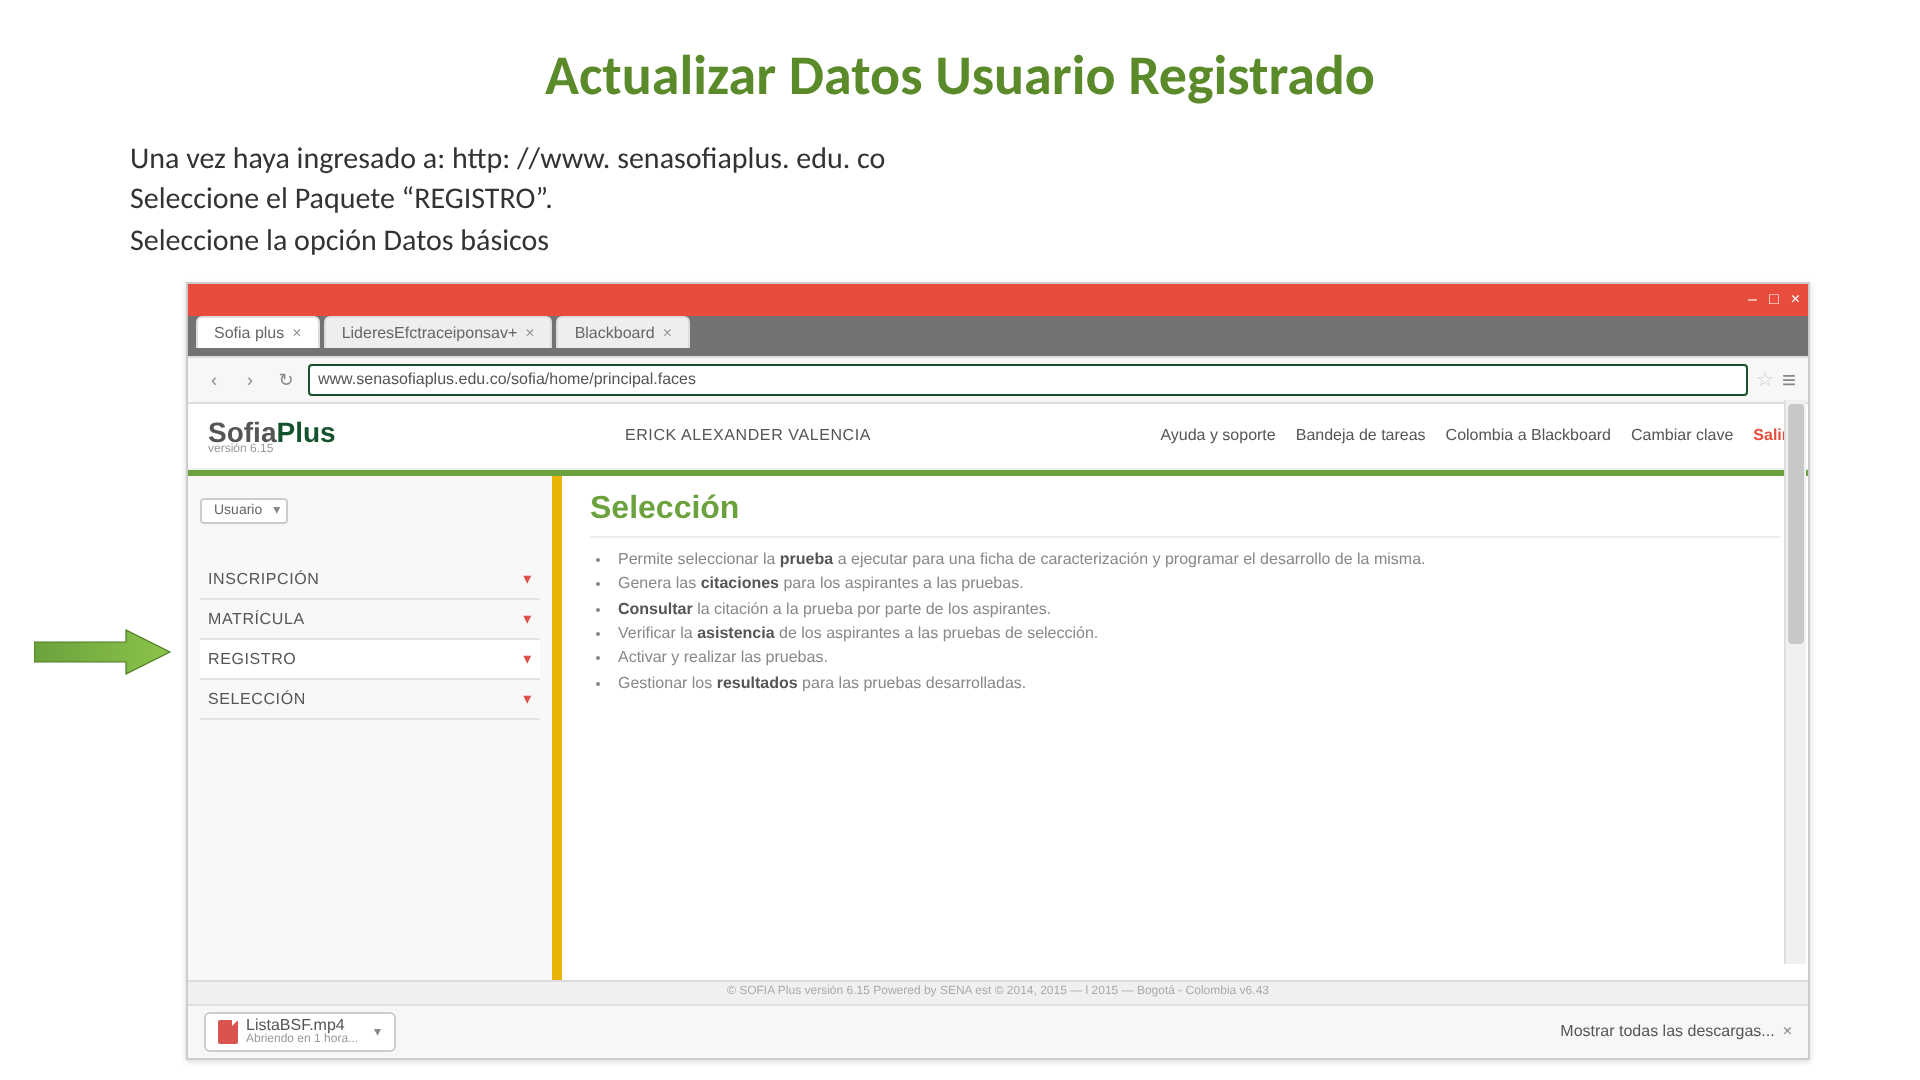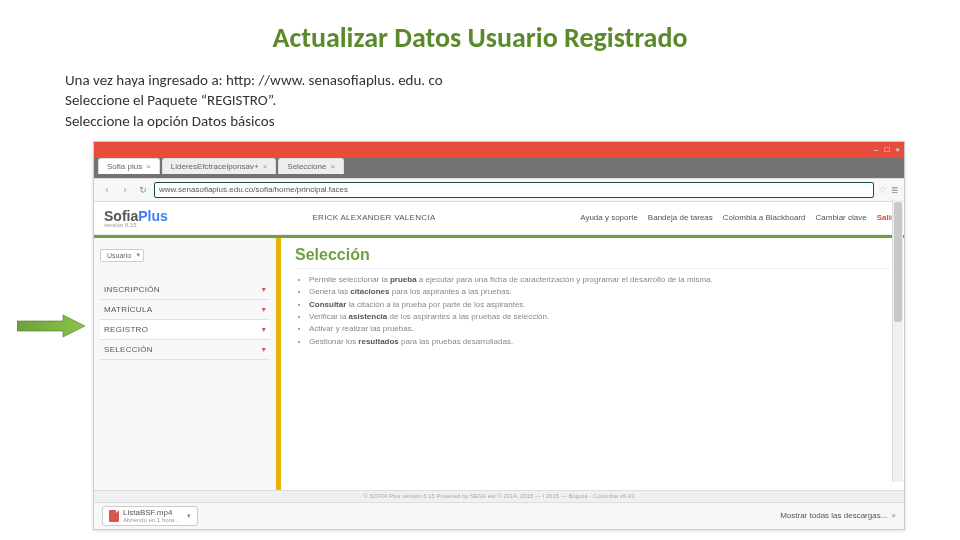--- a/index.html
+++ b/index.html
@@ -18,21 +18,21 @@
   .tab .close{font-size:8px;color:#999}
   .addr{height:22px;background:#f7f7f7;display:flex;align-items:center;padding:0 6px;gap:4px;border-bottom:1px solid #ddd}
   .addr .navbtn{width:14px;height:14px;display:flex;align-items:center;justify-content:center;font-size:9px;color:#888}
   .addr input{flex:1;height:14px;border:1px solid #14532d;border-radius:2px;font-size:8px;padding:0 4px;color:#555}
   .addr .star{font-size:10px;color:#ccc}
   .addr .menu{font-size:12px;color:#888}
   .site{display:flex;flex-direction:column;height:300px}
   .site-header{display:flex;align-items:center;justify-content:space-between;padding:6px 10px;border-bottom:1px solid #eee}
   .logo-wrap{display:flex;align-items:center;gap:4px}
   .logo-text{font-weight:bold;font-size:14px;color:#555}
-  .logo-text .plus{color:#3b82f6}
+  .logo-text .plus{color:#14532d}
   .logo-sub{font-size:6px;color:#999;margin-top:-2px}
   .user-name{font-size:8px;font-weight:normal;color:#555;letter-spacing:0.3px}
   .top-links{display:flex;gap:10px;font-size:8px;color:#555}
   .top-links span{cursor:pointer}
   .top-links .exit{color:#e74c3c;font-weight:bold}
   .green-bar{height:3px;background:#6ca23d}
   .site-body{display:flex;flex:1}
   .sidebar{width:170px;background:#f8f8f8;border-right:5px solid #eab308;padding:6px 6px}
   .role-sel{display:inline-block;font-size:7px;padding:2px 12px 2px 6px;border:1px solid #ccc;background:#fff;border-radius:2px;color:#666;position:relative}
   .role-sel:after{content:"▾";position:absolute;right:3px;top:1px;font-size:7px;color:#888}
@@ -95,21 +95,21 @@
     <div class="tabs">
       <div class="tab">
         <span>Sofia plus</span>
         <span class="close">×</span>
       </div>
       <div class="tab inactive">
         <span>LideresEfctraceiponsav+</span>
         <span class="close">×</span>
       </div>
       <div class="tab inactive">
-        <span>Seleccione</span>
+        <span>Blackboard</span>
         <span class="close">×</span>
       </div>
     </div>
 
     <div class="addr">
       <div class="navbtn">‹</div>
       <div class="navbtn">›</div>
       <div class="navbtn">↻</div>
       <input type="text" value="www.senasofiaplus.edu.co/sofia/home/principal.faces" style="">
       <div class="star">☆</div>

